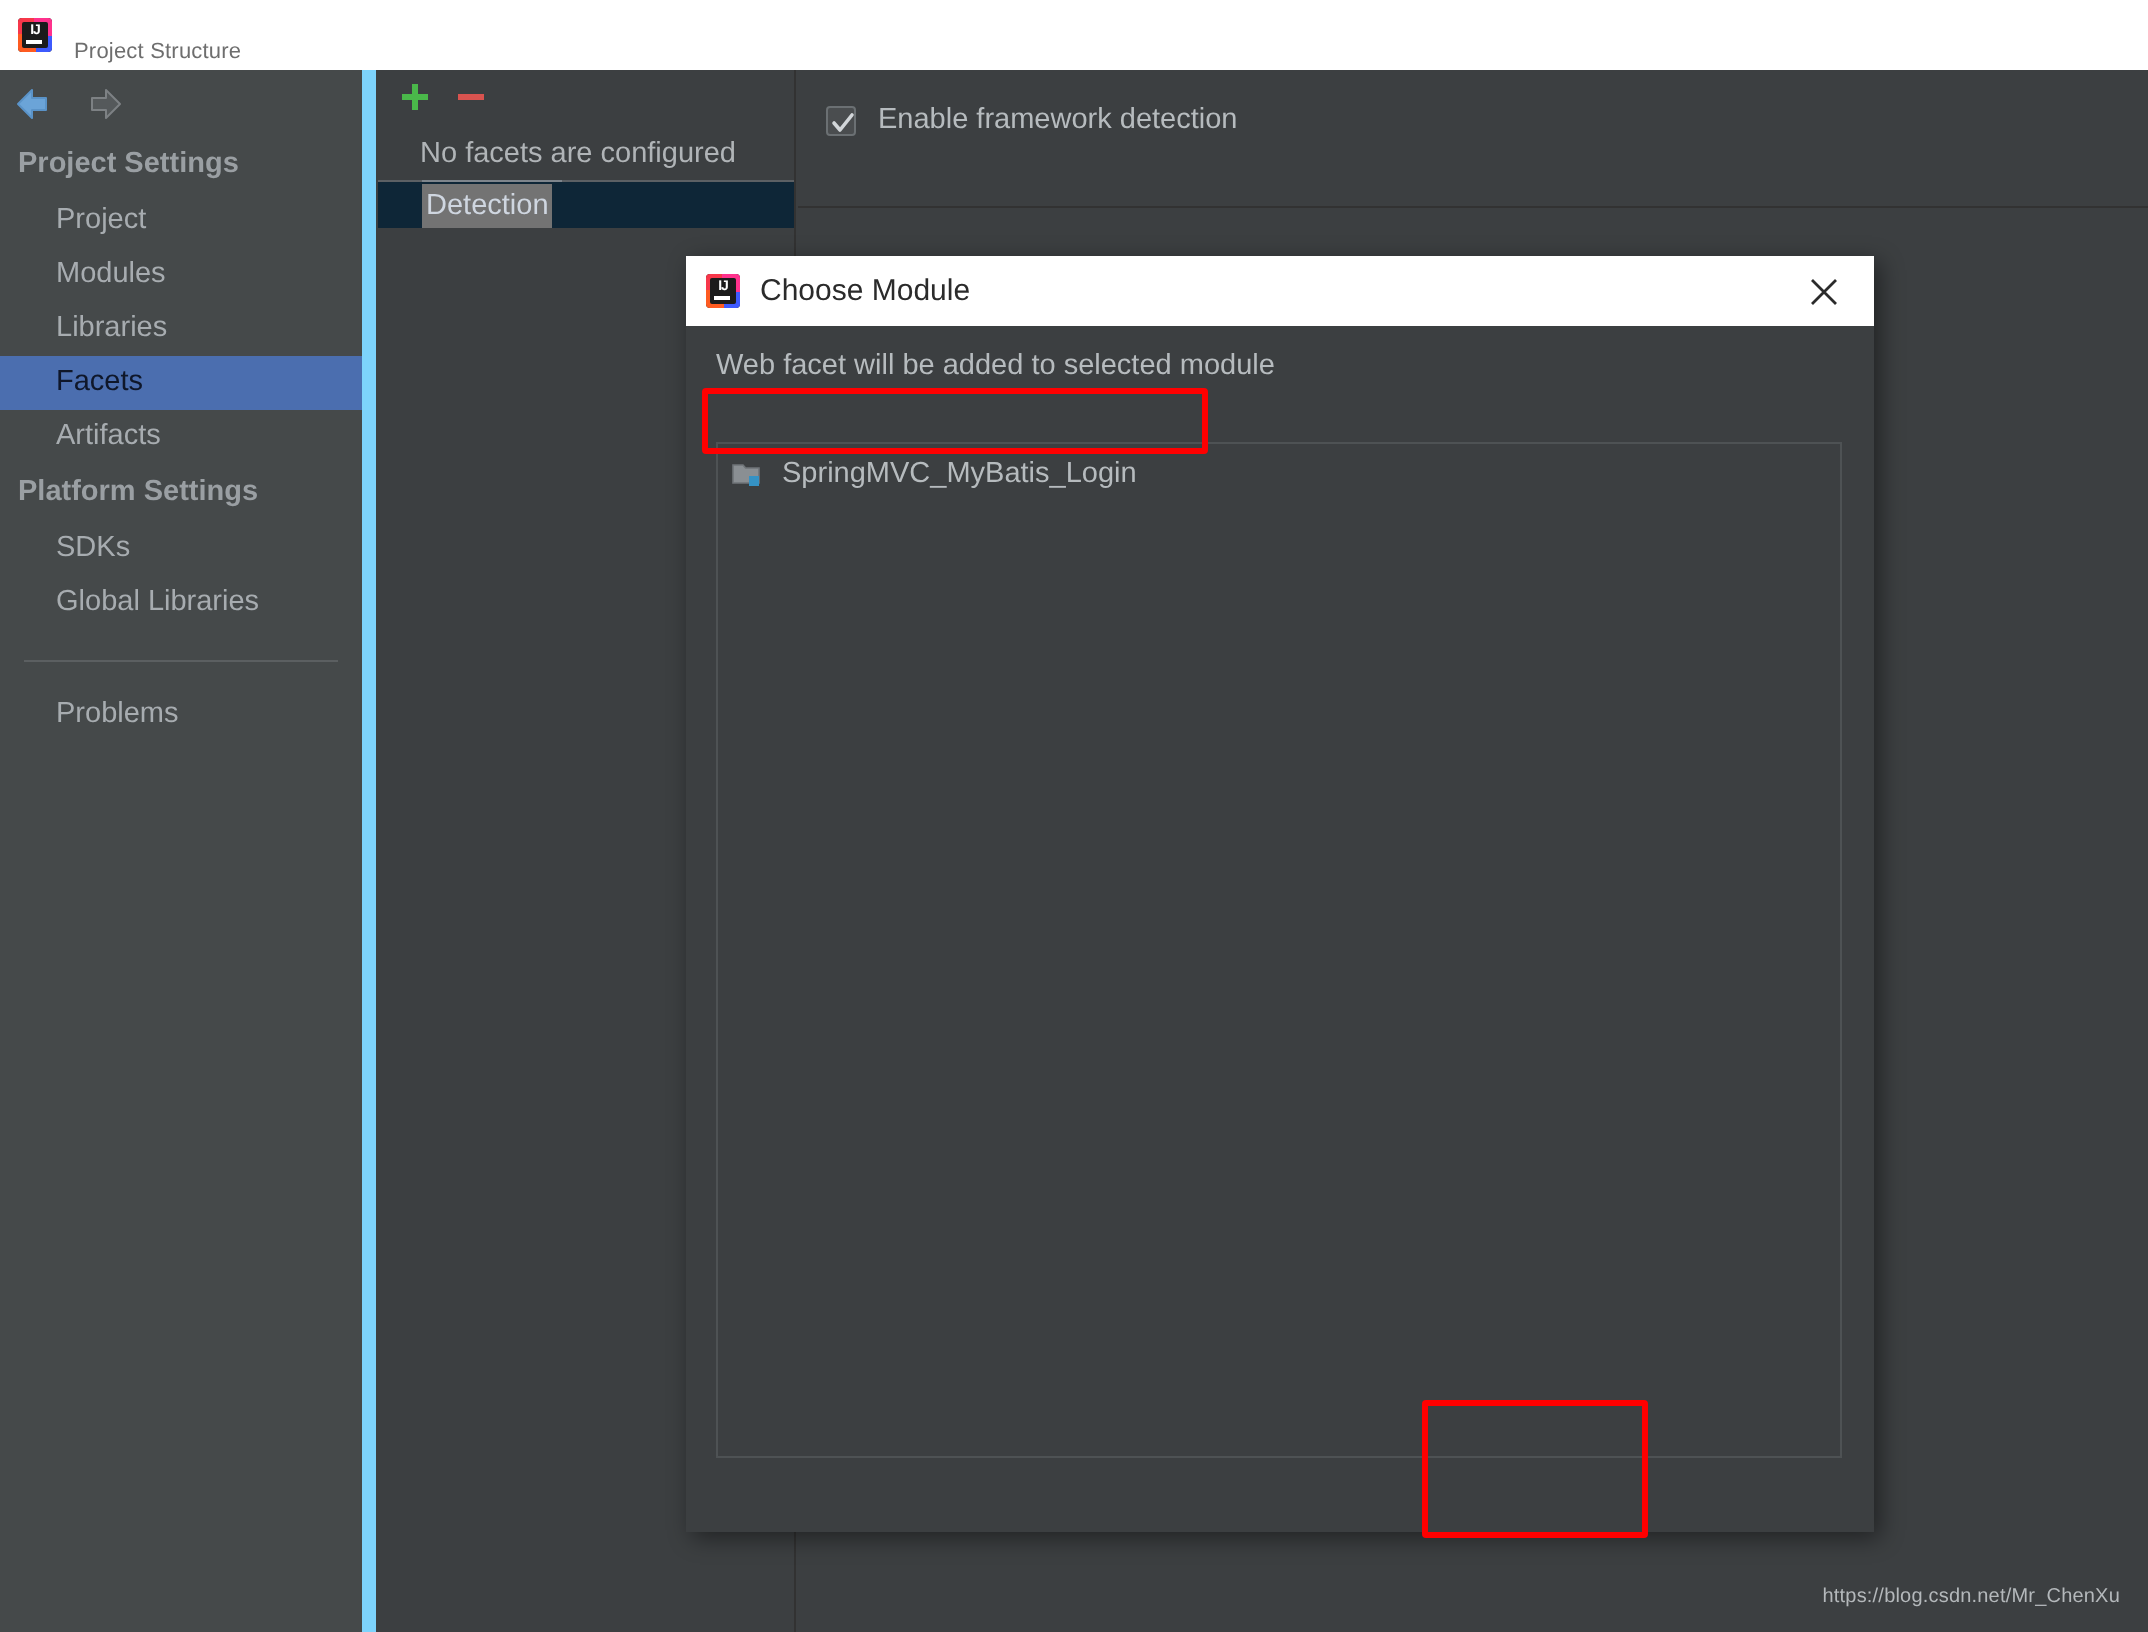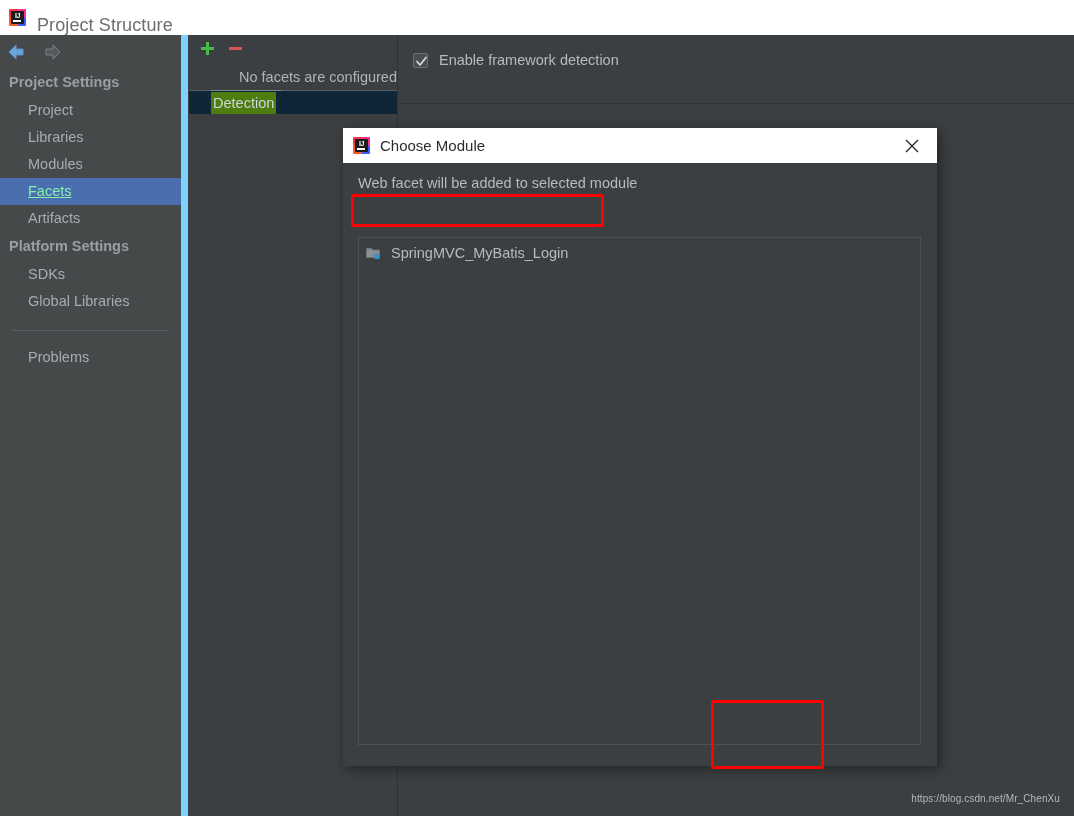--- a/index.html
+++ b/index.html
@@ -41,21 +41,21 @@
     color: #ffffff; font-size: 7px; line-height: 9px;
     text-align: center; font-family: "Liberation Sans", sans-serif;
     font-weight: bold; letter-spacing: -0.5px;
   }
   .ij-icon .core::after {
     content: ""; position: absolute; left: 2px; bottom: 2px;
     width: 8px; height: 2px; background: #ffffff;
   }
   .titlebar .wtitle {
     margin-left: 11px;
-    font-size: 18px;
+    font-size: 11px;
     color: #6e6e6e;
     letter-spacing: 0.1px;
     margin-top: 16px;
   }
 
   
   .body {
     position: absolute; left: 0; top: 35px;
     width: 1074px; height: 781px;
     background: #3c3f41;
@@ -83,22 +83,21 @@
   }
   .sb-item {
     font-size: 14.5px;
     color: #a7acb0;
     padding-left: 28px;
     line-height: 27px;
     height: 27px;
   }
   .sb-item.sel {
     background: #4b6eaf;
-    color: #86efac;
-    text-decoration: underline;
+    color: #0f172a;
   }
   .sb-divider {
     height: 1px; background: #5b5f61;
     margin: 15px 12px 13px 12px;
   }
 
   
   .midpanel {
     position: absolute; left: 189px; top: 0;
     width: 209px; height: 781px;
@@ -111,32 +110,31 @@
     padding-left: 10px;
     gap: 11px;
   }
   .plus-icon, .minus-icon { width: 17px; height: 17px; display: block; }
   .mid-empty {
     font-size: 14.5px;
     color: #b0b4b7;
     padding-left: 21px;
     line-height: 20px;
     margin-top: 6px;
-    text-align: right;
   }
   .mid-row {
     position: relative;
     height: 24px;
     background: #0e2637;
     margin-top: 3px;
     border-top: 1px solid #5c6064;
   }
   .mid-row .lbl {
     position: absolute; left: 22px; top: 1px;
-    background: #4d7c0f;
+    background: #737373;
     color: #cfd6e0;
     font-size: 14.5px;
     line-height: 22px;
     padding: 0 2px;
   }
   .mid-row .toptick {
     position: absolute; left: 22px; top: -1px;
     width: 70px; height: 1px; background: #7e858c;
   }
 
@@ -199,21 +197,21 @@
     width: 18px; height: 18px;
     cursor: pointer;
   }
   .dlg-body { position: relative; height: 603px; }
   .dlg-hint {
     font-size: 14.5px;
     color: #b6bbbe;
     padding: 12px 0 0 15px;
   }
   .module-list {
-    position: absolute; left: 15px; top: 74px;
+    position: absolute; left: 15px; top: 58px;
     width: 563px; height: 508px;
     background: #3c3f41;
     border: 1px solid #4e5254;
   }
   .module-item {
     display: flex; align-items: center;
     gap: 9px;
     padding-left: 7px;
     height: 26px;
     margin-top: 2px;
@@ -266,22 +264,22 @@
         </span>
         <span class="arrow">
           <svg width="22" height="22" viewBox="0 0 22 22">
             <path d="M12 4 L19 11 L12 18 L12 14 L5 14 L5 8 L12 8 Z" fill="#55595b" stroke="#7d8184" stroke-width="1" stroke-linejoin="round"></path>
           </svg>
         </span>
       </div>
 
       <div class="sb-group">Project Settings</div>
       <div class="sb-item">Project</div>
+      <div class="sb-item">Modules</div>
       <div class="sb-item">Libraries</div>
-      <div class="sb-item">Modules</div>
       <div class="sb-item sel">Facets</div>
       <div class="sb-item">Artifacts</div>
 
       <div class="sb-group">Platform Settings</div>
       <div class="sb-item">SDKs</div>
       <div class="sb-item">Global Libraries</div>
 
       <div class="sb-divider"></div>
 
       <div class="sb-item">Problems</div>

